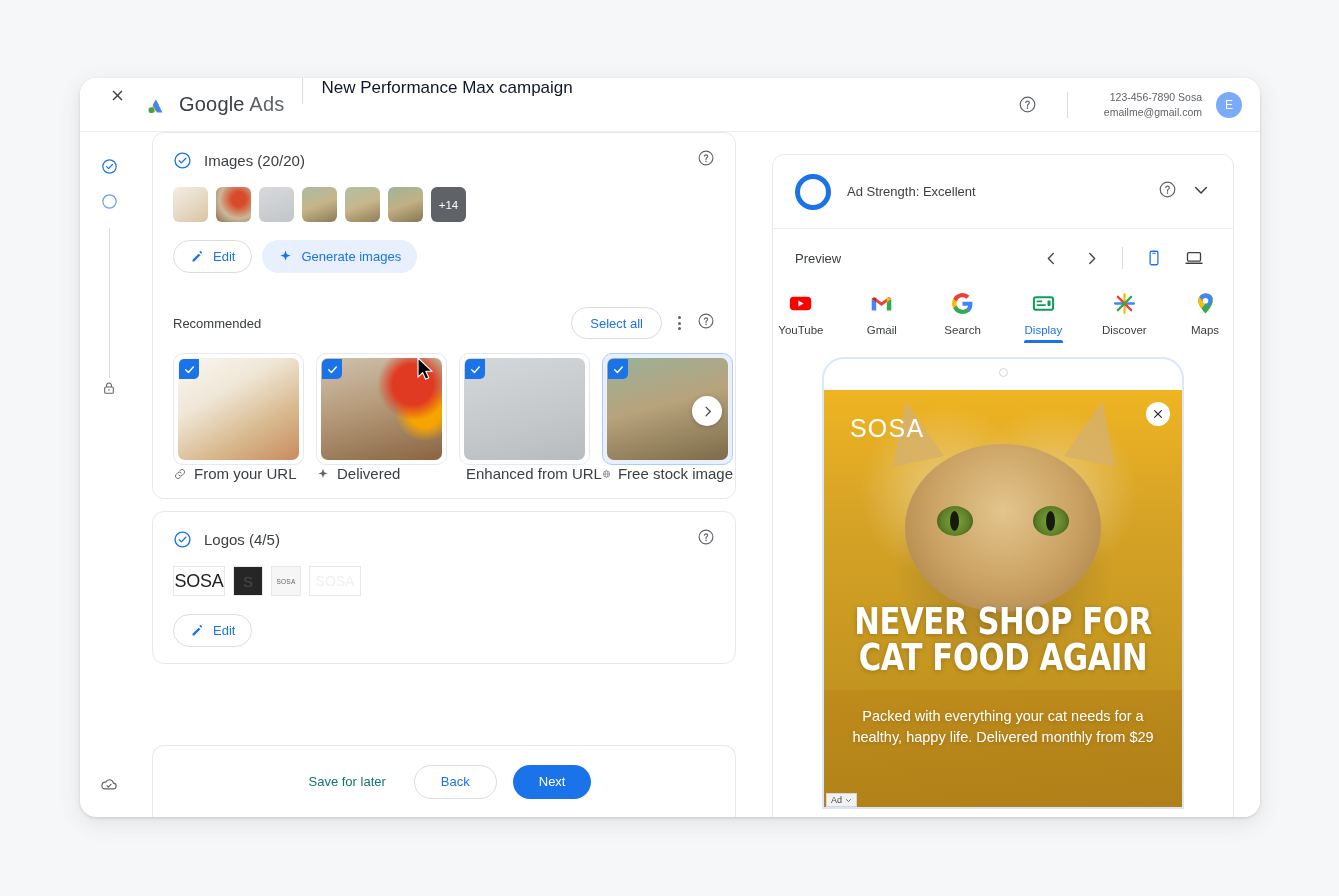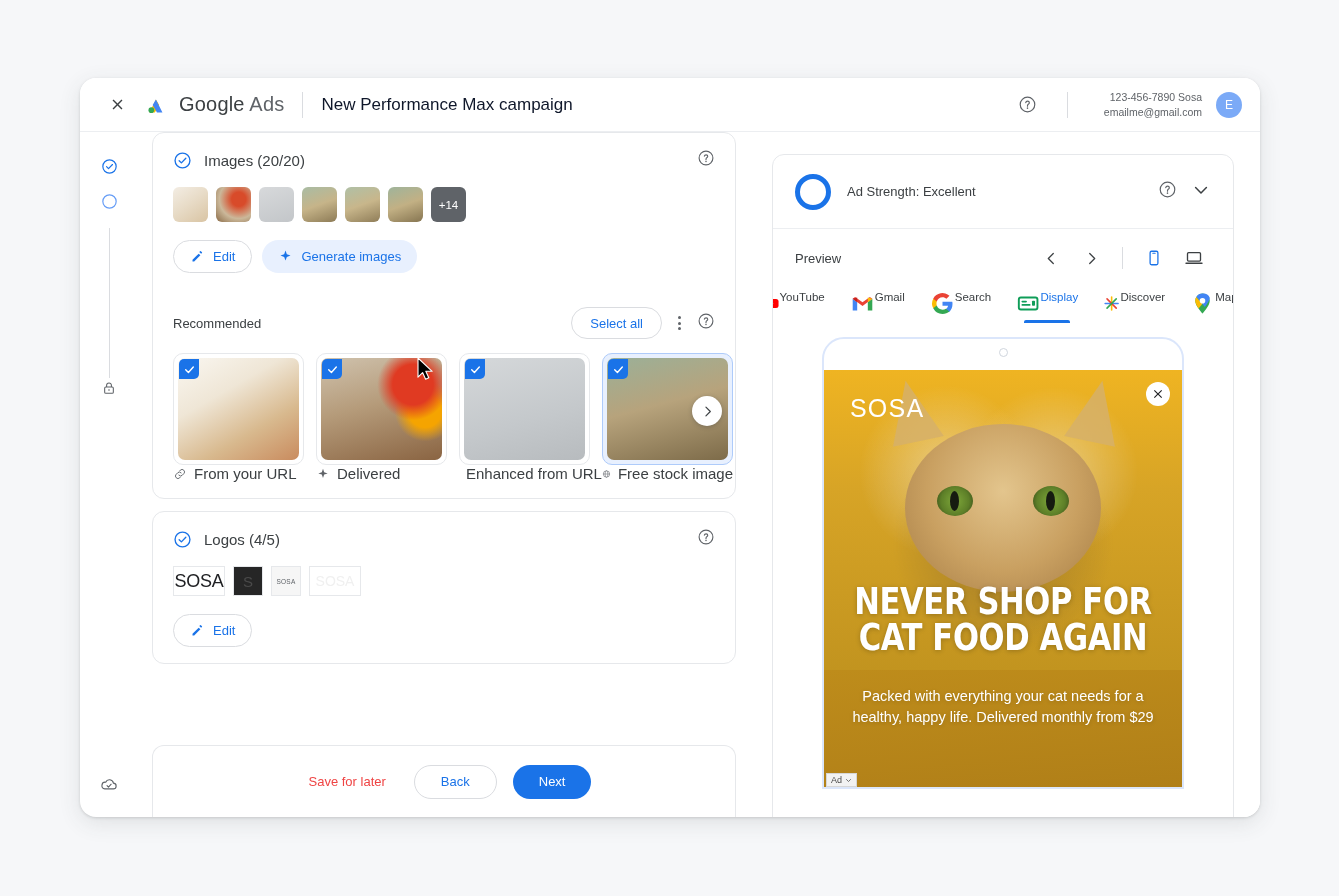--- a/index.html
+++ b/index.html
@@ -15,21 +15,21 @@
     left: 80px; top: 78px;
     width: 1180px; height: 739px;
     background: #fff;
     border-radius: 16px;
     box-shadow: 0 1px 3px rgba(60,64,67,.18), 0 6px 22px rgba(60,64,67,.12);
     overflow: hidden;
   }
   
   .hdr {
     height: 54px;
-    display: flex; align-items: center;
+    display: flex; 
     padding: 0 18px 0 20px;
     border-bottom: 1px solid #eceef1;
     background: #fff;
   }
   .ico-btn {
     width: 34px; height: 34px; border-radius: 50%;
     display: flex; align-items: center; justify-content: center;
     cursor: pointer; flex: none;
   }
   .brand { display: flex; align-items: center; gap: 9px; margin-left: 10px; }
@@ -142,21 +142,21 @@
   
   .bottom-bar {
     position: absolute; left: 14px; bottom: 0; width: 584px;
     height: 72px;
     background: #fff;
     border: 1px solid #e6e8eb; border-bottom: none;
     border-radius: 12px 12px 0 0;
     display: flex; align-items: center; justify-content: center; gap: 16px;
     z-index: 6;
   }
-  .link-btn { font-size: 13px; color: #ef4444; cursor: pointer; padding: 0 12px; }
+  .link-btn { font-size: 13px; color: #0f766e; cursor: pointer; padding: 0 12px; }
   .pill { height: 34px; padding: 0 26px; border-radius: 17px; font-size: 13px; display: flex; align-items: center; cursor: pointer; }
   .pill.ghost { border: 1px solid #dadce0; color: #1a73e8; background: #fff; }
   .pill.filled { background: #1a73e8; color: #fff; border: none; }
 
   
   .preview {
     position: absolute; right: 26px; top: 22px;
     width: 462px; height: 690px;
     background: #fff;
     border: 1px solid #e6e8eb;
@@ -166,21 +166,21 @@
   .str-row { display: flex; align-items: center; height: 74px; padding: 0 22px; border-bottom: 1px solid #eceef1; }
   .str-ring { width: 36px; height: 36px; border-radius: 50%; border: 5px solid #1a73e8; flex: none; }
   .str-txt { font-size: 13px; color: #3c4043; margin-left: 16px; }
   .str-actions { margin-left: auto; display: flex; align-items: center; gap: 14px; }
   .prev-row { display: flex; align-items: center; height: 58px; padding: 0 22px; }
   .prev-lbl { font-size: 13px; color: #3c4043; }
   .prev-ctrl { margin-left: auto; display: flex; align-items: center; gap: 6px; }
   .dev-div { width: 1px; height: 22px; background: #dadce0; margin: 0 8px; }
 
   .tabs { display: flex; justify-content: center; gap: 25px; padding: 4px 0 0; }
-  .tab { width: 62px; display: flex; flex-direction: row; gap: 0; cursor: pointer; padding-bottom: 7px; position: relative; }
+  .tab { width: 62px; display: flex; flex-direction: column; align-items: center; gap: 8px; cursor: pointer; padding-bottom: 7px; position: relative; }
   .tab-lbl { font-size: 11.5px; color: #3c4043; }
   .tab.active .tab-lbl { color: #1a73e8; }
   .tab.active::after { content: ""; position: absolute; bottom: 0; left: 8px; right: 8px; height: 3px; border-radius: 2px 2px 0 0; background: #1a73e8; }
 
   .phone {
     margin: 14px auto 0; width: 362px; height: 452px;
     border: 2px solid #dbe6fb; border-radius: 22px 22px 0 0;
     background: #fff; position: relative; overflow: hidden;
   }
   .notch { width: 9px; height: 9px; border-radius: 50%; border: 1px solid #cfd5dd; margin: 9px auto 0; }

